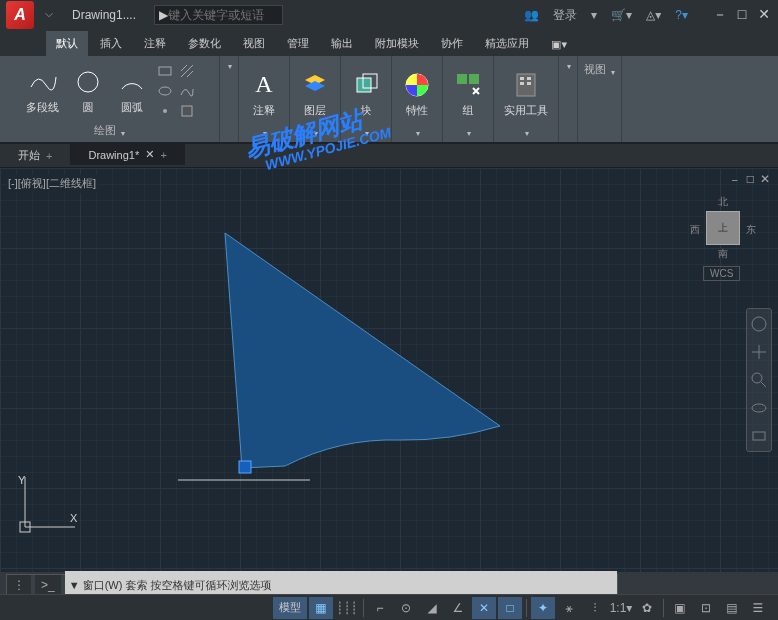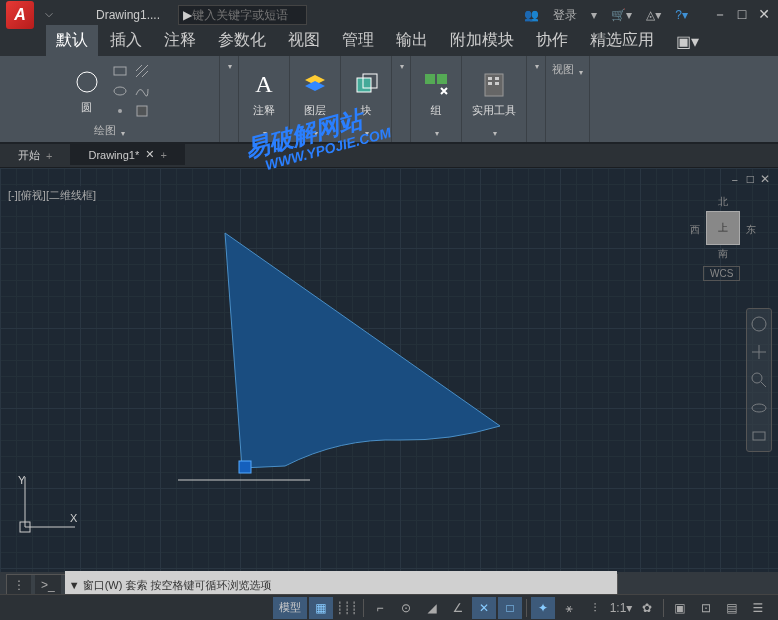--- a/index.html
+++ b/index.html
@@ -1,45 +1,45 @@
 <!DOCTYPE html>
 <html><head>
 <meta charset="utf-8">
 <style>
 *{margin:0;padding:0;box-sizing:border-box;font-family:"Microsoft YaHei",Arial,sans-serif;user-select:none}
 body{width:778px;height:620px;background:#33393f;overflow:hidden;position:relative;color:#ccc;font-size:12px}
 .titlebar{height:30px;background:#2c3136;display:flex;align-items:center;padding:0 6px;gap:8px}
 .logo{width:28px;height:28px;background:linear-gradient(135deg,#e53935,#b71c1c);border-radius:3px;display:flex;align-items:center;justify-content:center;color:#fff;font-weight:bold;font-size:16px;font-style:italic}
 .qat{display:flex;gap:6px;align-items:center}
 .qat-ico{width:14px;height:14px;opacity:.6}
-.title-doc{color:#ccc;margin-left:32px;font-size:12px}
+.title-doc{color:#ccc;margin-left:8px;font-size:12px}
 .search-wrap{margin-left:10px;background:#1e2227;border:1px solid #444;height:20px;display:flex;align-items:center;padding:0 4px}
 .search-wrap input{background:transparent;border:none;color:#888;font-size:12px;width:110px;outline:none}
 .title-right{margin-left:auto;display:flex;gap:14px;align-items:center}
 .title-right .t-ico{opacity:.8;font-size:12px}
 .win-btns{display:flex;gap:6px;margin-left:10px}
 .win-btns span{width:16px;text-align:center;font-size:14px}
 .ribbon-tabs{height:26px;background:#2c3136;display:flex;align-items:end;padding-left:46px;gap:2px}
-.rtab{padding:5px 10px;font-size:16px;color:#ccc;cursor:pointer}
+.rtab{padding:5px 10px;font-size:11px;color:#ccc;cursor:pointer}
 .rtab.active{background:#4a525a;color:#fff}
 .ribbon{height:88px;background:#4a525a;display:flex;border-bottom:2px solid #1e2227}
 .panel{border-right:1px solid #3a4046;display:flex;flex-direction:column;padding:4px 6px 2px;align-items:center;justify-content:space-between}
 .panel-body{display:flex;gap:6px;align-items:center;flex:1}
 .panel-label{font-size:11px;color:#bbb;padding:2px 0;display:flex;align-items:flex-end;gap:3px}
 .big-tool{display:flex;flex-direction:column;align-items:center;gap:3px;padding:2px 4px}
 .big-ico{width:30px;height:30px;display:flex;align-items:center;justify-content:center}
 .big-txt{font-size:11px;color:#ddd}
 .small-grid{display:grid;grid-template-columns:repeat(2,18px);gap:4px}
 .sm-ico{width:16px;height:16px;opacity:.7}
 .file-tabs{height:24px;background:#2c3136;display:flex;align-items:flex-start;border-bottom:1px solid #1a1d21}
 .ftab{padding:4px 18px;font-size:11px;color:#ccc;display:flex;gap:6px;align-items:center}
 .ftab.active{background:#1e2227}
 .ftab .plus{color:#888}
 .canvas-area{position:absolute;top:168px;left:0;right:0;bottom:48px;background:#1e2833}
-.view-label{position:absolute;top:18px;left:6px;font-size:11px;color:#aaa;background:rgba(30,40,51,.8);padding:2px}
+.view-label{position:absolute;top:6px;left:6px;font-size:11px;color:#aaa;background:rgba(30,40,51,.8);padding:2px}
 .canvas-ctrl{position:absolute;top:4px;right:8px;display:flex;gap:6px;font-size:12px;color:#aaa}
 .grid-bg{position:absolute;inset:0;background-image:linear-gradient(#2a3642 1px,transparent 1px),linear-gradient(90deg,#2a3642 1px,transparent 1px),linear-gradient(#243039 1px,transparent 1px),linear-gradient(90deg,#243039 1px,transparent 1px);background-size:80px 80px,80px 80px,16px 16px,16px 16px}
 .drawing-svg{position:absolute;inset:0;width:100%;height:100%}
 .ucs{position:absolute;bottom:30px;left:10px}
 .viewcube{position:absolute;top:25px;right:20px;width:70px;height:70px}
 .vc-face{position:absolute;top:18px;left:18px;width:34px;height:34px;background:#888;border:1px solid #aaa;display:flex;align-items:center;justify-content:center;font-size:10px;color:#333}
 .vc-n{position:absolute;top:2px;left:30px;font-size:10px;color:#888}
 .vc-s{position:absolute;bottom:2px;left:30px;font-size:10px;color:#888}
 .vc-e{position:absolute;top:30px;right:2px;font-size:10px;color:#888}
 .vc-w{position:absolute;top:30px;left:2px;font-size:10px;color:#888}
@@ -105,24 +105,40 @@
   <div class="rtab">精选应用</div>
   <div class="rtab">▣▾</div>
 </div>
 
 <div class="ribbon">
   <div class="panel" style="width:220px">
     <div class="panel-body">
       <div class="big-tool">
         <div class="big-ico">
             <svg viewBox="0 0 30 30">
+              <path d="M3 20 Q10 5 18 18 T28 10" stroke="#fff" fill="none"></path>
+            </svg>
+          </div>
+        <span class="big-txt">多段线</span>
+      </div>
+      <div class="big-tool">
+        <div class="big-ico">
+            <svg viewBox="0 0 30 30">
               <circle cx="15" cy="15" r="10" stroke="#fff" fill="none"></circle>
             </svg>
           </div>
         <span class="big-txt">圆</span>
+      </div>
+      <div class="big-tool">
+        <div class="big-ico">
+            <svg viewBox="0 0 30 30">
+              <path d="M5 22 A12 12 0 0 1 25 22" stroke="#fff" fill="none"></path>
+            </svg>
+          </div>
+        <span class="big-txt">圆弧</span>
       </div>
       <div class="small-grid">
         <svg class="sm-ico" viewBox="0 0 16 16">
             <rect x="2" y="4" width="12" height="8" stroke="#ccc" fill="none"></rect>
           </svg>
         <svg class="sm-ico" viewBox="0 0 16 16">
             <path d="M2 14L14 2M2 8L8 2M8 14L14 8" stroke="#ccc"></path>
           </svg>
         <svg class="sm-ico" viewBox="0 0 16 16">
             <ellipse cx="8" cy="8" rx="6" ry="4" stroke="#ccc" fill="none"></ellipse>
@@ -185,20 +201,34 @@
             </svg>
           </div>
           <span class="big-txt">块</span>
         </div>
       </div>
     <div class="panel-label">
         <span class="dropdown-arrow">▾</span>
       </div>
   </div>
   <div class="panel">
+    <div class="panel-body">
+        <div class="big-tool">
+          <div class="big-ico">
+            <svg viewBox="0 0 30 30">
+              <circle cx="15" cy="15" r="11" fill="none" stroke="#fff"></circle>
+              <path d="M15 4 A11 11 0 0 1 26 15 L15 15 Z" fill="#f44"></path>
+              <path d="M26 15 A11 11 0 0 1 15 26 L15 15 Z" fill="#4f4"></path>
+              <path d="M15 26 A11 11 0 0 1 4 15 L15 15 Z" fill="#44f"></path>
+              <path d="M4 15 A11 11 0 0 1 15 4 L15 15 Z" fill="#ff4"></path>
+            </svg>
+          </div>
+          <span class="big-txt">特性</span>
+        </div>
+      </div>
     <div class="panel-label">
         <span class="dropdown-arrow">▾</span>
       </div>
   </div>
   <div class="panel">
     <div class="panel-body">
         <div class="big-tool">
           <div class="big-ico">
             <svg viewBox="0 0 30 30">
               <rect x="4" y="4" width="10" height="10" fill="#5a5"></rect>

